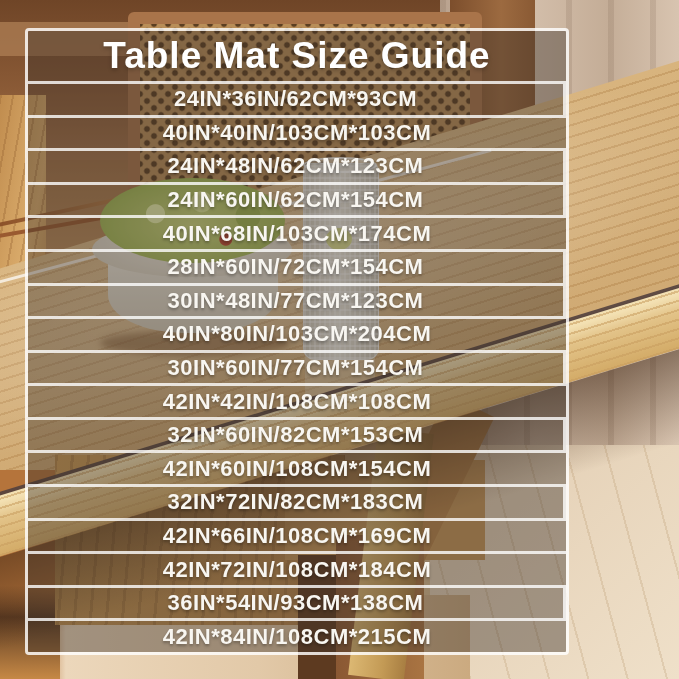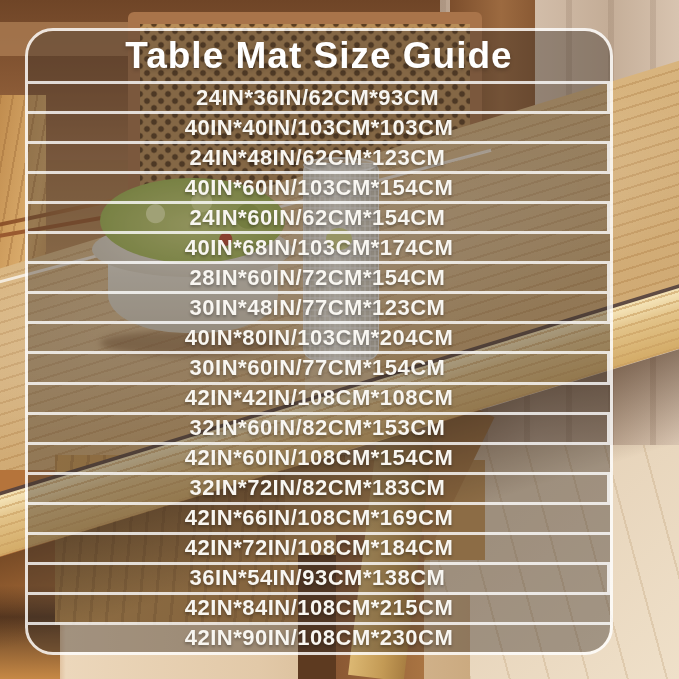--- a/index.html
+++ b/index.html
@@ -75,22 +75,22 @@
   .glass-rim{left:303px;top:157px;width:74px;height:16px;z-index:12;border-radius:50%;
     border:2px solid rgba(255,255,255,.75);background:rgba(240,238,230,.5);box-sizing:border-box;}
   .lemon{left:326px;top:228px;width:26px;height:22px;z-index:12;border-radius:50%;background:#d9dd90;}
   .edge-dark-line{left:-160px;top:388px;width:1000px;height:5px;z-index:13;transform:rotate(-17deg);
     background:rgba(82,64,62,.9);}
   .edge-band{left:-160px;top:393px;width:1000px;height:58px;z-index:13;transform:rotate(-17deg);
     background:repeating-linear-gradient(0deg,rgba(200,157,95,.55) 0 2px,rgba(0,0,0,0) 2px 9px),
                linear-gradient(180deg,#f3e0b2 0 10%,#e2c287 40%,#d3ab67);}
 
   
-  .card{left:25px;top:28px;width:588px;height:627px;z-index:20;box-sizing:border-box;
-    border:3px solid rgba(255,255,255,.82);border-radius:28px;overflow:hidden;
+  .card{left:25px;top:28px;width:544px;height:627px;z-index:20;box-sizing:border-box;
+    border:3px solid rgba(255,255,255,.82);border-radius:4px;overflow:hidden;
     display:flex;flex-direction:column;}
   .title-bar{flex:0 0 50px;background:rgba(60,50,42,.42);
     display:flex;align-items:center;justify-content:center;}
   .title-text{font-size:37px;font-weight:bold;color:#ffffff;letter-spacing:1px;
     text-shadow:0 2px 4px rgba(0,0,0,.25);}
   .grid{flex:1;display:grid;grid-template-columns:1fr;grid-auto-rows:1fr;}
   .cell{background:rgba(60,50,42,.42);border-top:3px solid rgba(255,255,255,.8);
     display:flex;align-items:center;justify-content:center;
     font-size:22px;font-weight:bold;color:#f8f6f1;letter-spacing:.5px;white-space:nowrap;
     text-shadow:0 2px 3px rgba(0,0,0,.3);}
@@ -136,32 +136,30 @@
   </div>
 
   <div class="ab card">
     <div class="title-bar">
       <span class="title-text">Table Mat Size Guide</span>
     </div>
     <div class="grid">
         <div class="cell left">24IN*36IN/62CM*93CM</div>
         <div class="cell">40IN*40IN/103CM*103CM</div>
         <div class="cell left">24IN*48IN/62CM*123CM</div>
-        <div class="cell">40IN*60IN/103CM*154CM</div>
         <div class="cell left">24IN*60IN/62CM*154CM</div>
         <div class="cell">40IN*68IN/103CM*174CM</div>
         <div class="cell left">28IN*60IN/72CM*154CM</div>
         <div class="cell left">30IN*48IN/77CM*123CM</div>
         <div class="cell">40IN*80IN/103CM*204CM</div>
         <div class="cell left">30IN*60IN/77CM*154CM</div>
         <div class="cell">42IN*42IN/108CM*108CM</div>
         <div class="cell left">32IN*60IN/82CM*153CM</div>
         <div class="cell">42IN*60IN/108CM*154CM</div>
         <div class="cell left">32IN*72IN/82CM*183CM</div>
         <div class="cell">42IN*66IN/108CM*169CM</div>
         <div class="cell">42IN*72IN/108CM*184CM</div>
         <div class="cell left">36IN*54IN/93CM*138CM</div>
         <div class="cell">42IN*84IN/108CM*215CM</div>
-        <div class="cell">42IN*90IN/108CM*230CM</div>
       </div>
   </div>
 
 </div>
 
 </body></html>

